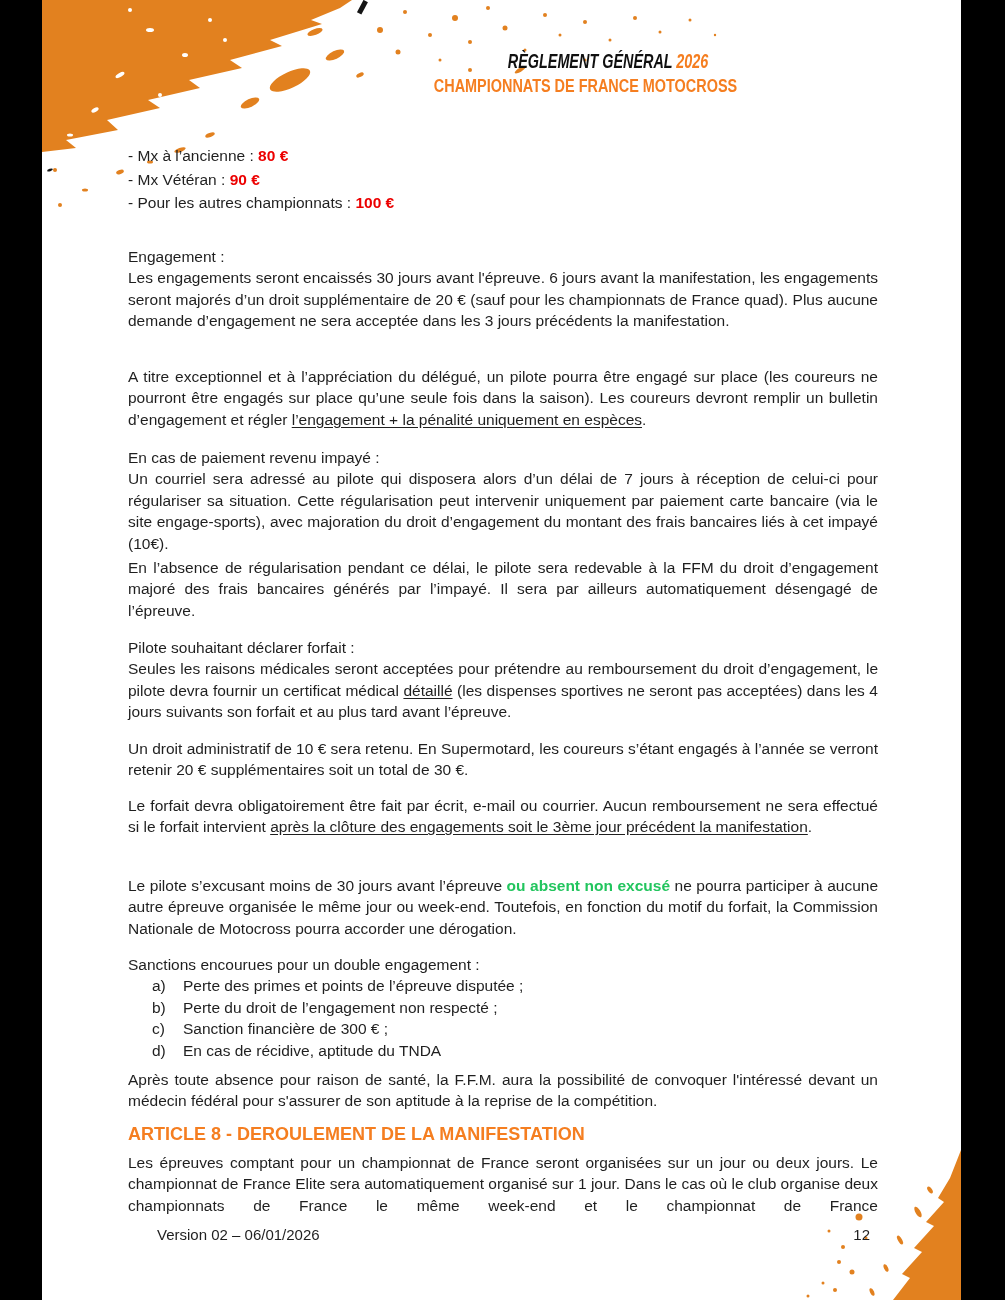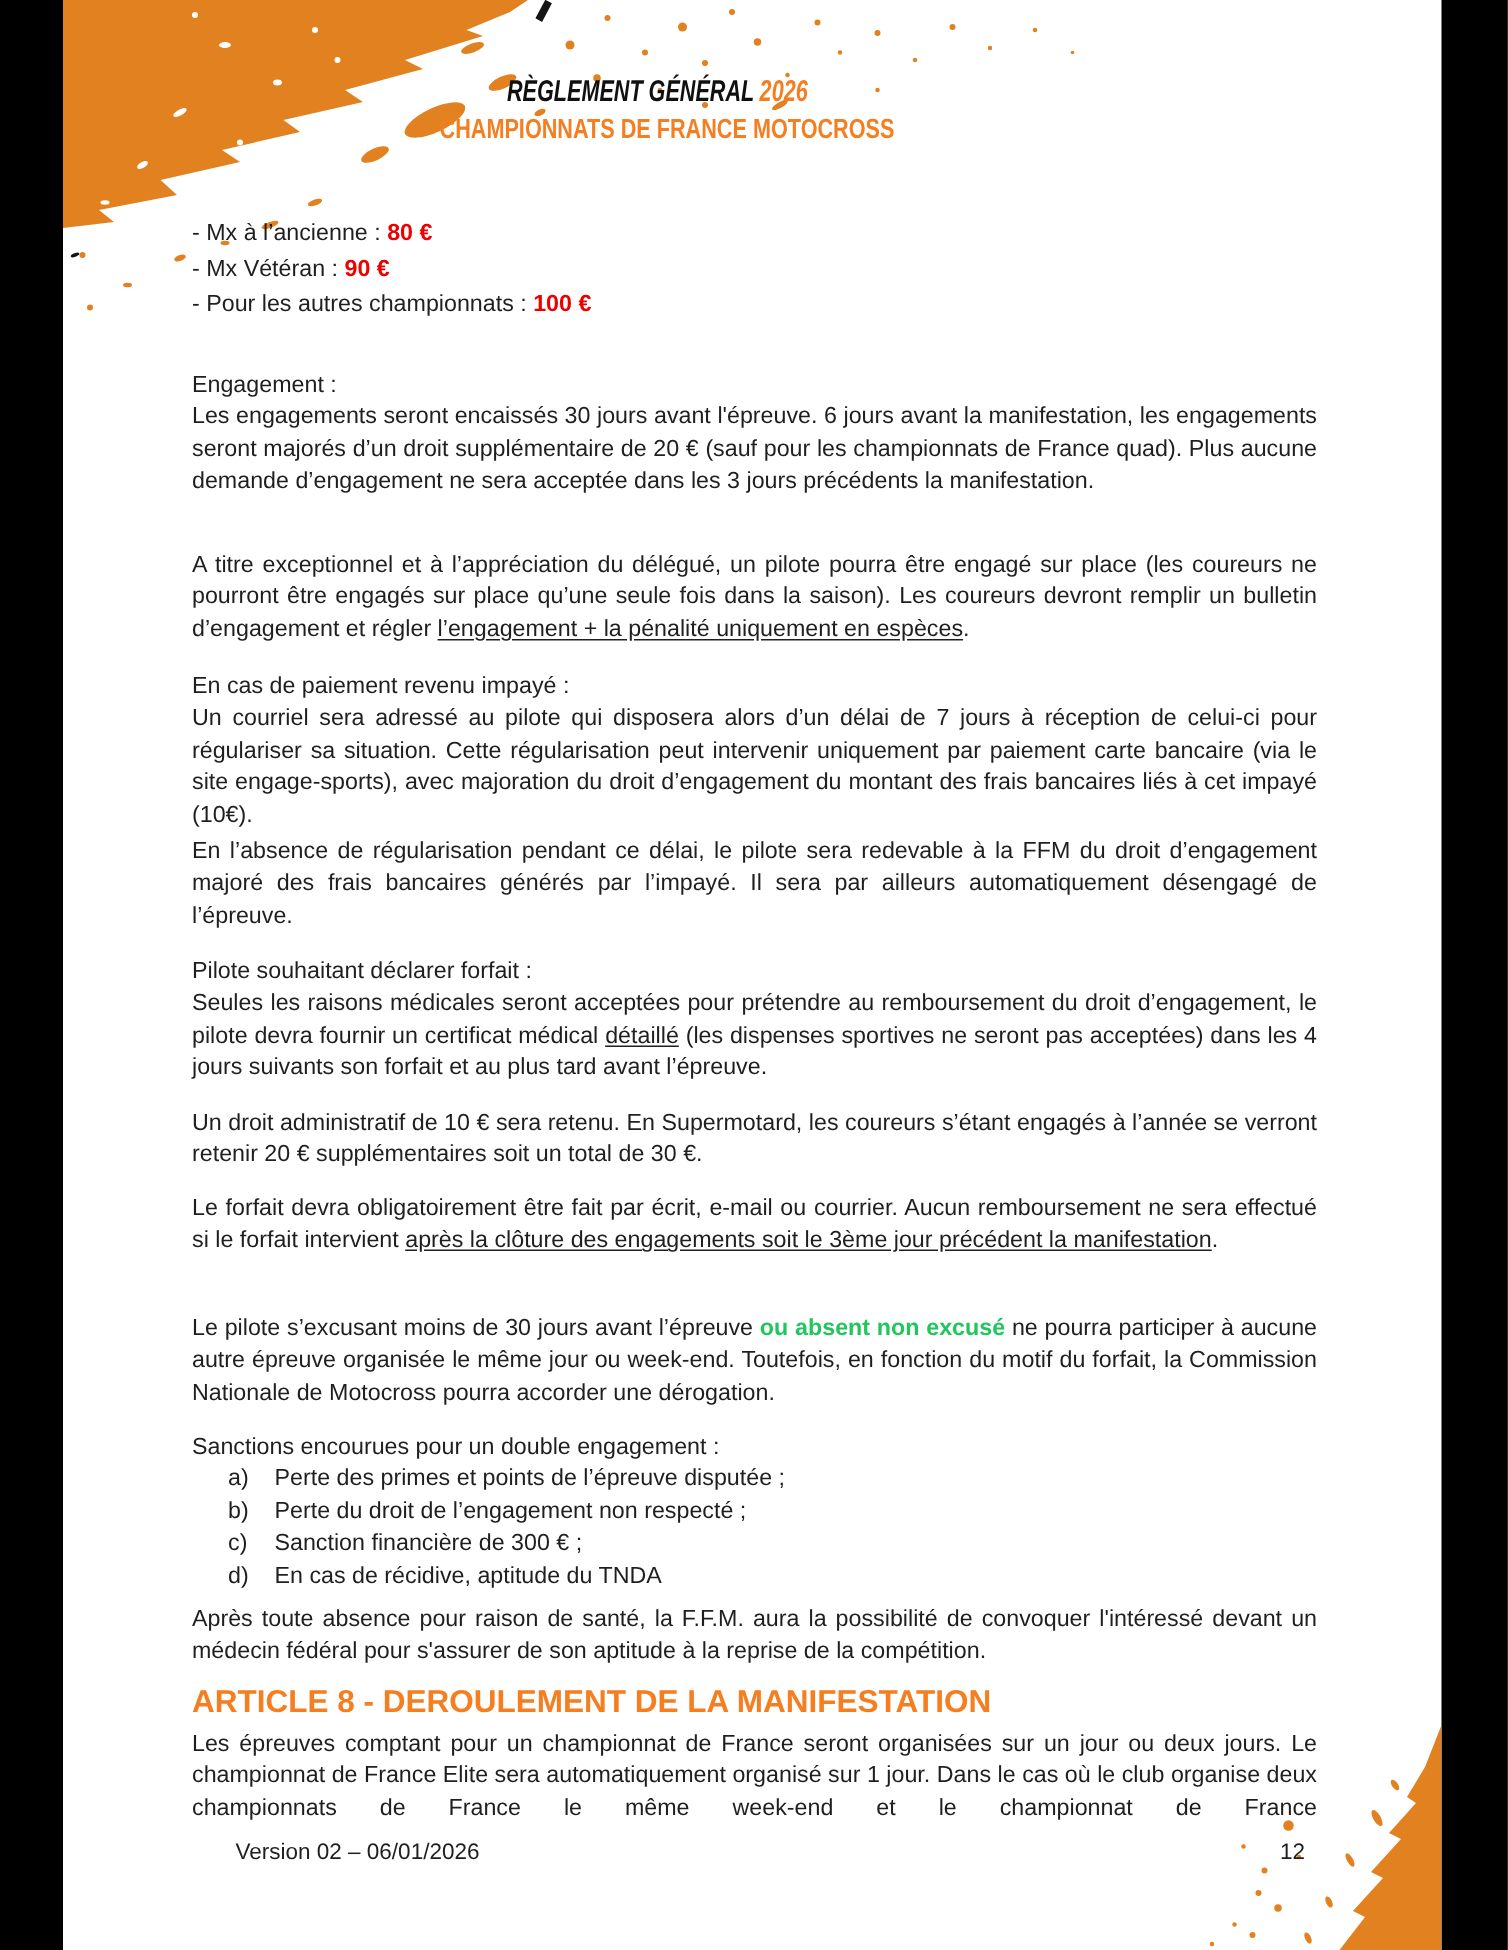--- a/index.html
+++ b/index.html
@@ -5,34 +5,34 @@
   html,body{margin:0;padding:0;background:#000;}
   .canvas{
     position:relative;width:1005px;height:1300px;background:#000;overflow:hidden;
     font-family:"Liberation Sans","DejaVu Sans",sans-serif;
   }
   .page{position:absolute;left:42px;top:0;width:919px;height:1300px;background:#ffffff;z-index:0;}
   .splash-svg{position:absolute;left:0;top:0;z-index:1;pointer-events:none;}
   .content{position:absolute;left:128px;top:0;width:750px;z-index:2;color:#1f1f1f;
     font-size:15.5px;line-height:21.4px;}
   .block{position:absolute;left:0;right:0;}
-  .header-box{position:absolute;left:128px;top:50px;width:750px;z-index:2;text-align:left;}
+  .header-box{position:absolute;left:128px;top:50px;width:750px;z-index:2;text-align:center;}
   .title-line{font-size:20px;font-weight:700;font-style:italic;color:#101010;
     transform:scaleX(0.72);transform-origin:100% 50%;letter-spacing:0px;white-space:nowrap;}
   .title-year{color:#f57e20;margin-left:5px;}
   .subtitle-line{font-size:18.5px;font-weight:700;color:#f57e20;margin-top:2px;
     transform:scaleX(0.78);transform-origin:100% 50%;white-space:nowrap;}
   .price-list{line-height:23.5px;white-space:nowrap;}
   .price{color:#ec0000;font-weight:700;}
   p.para{margin:0;text-align:justify;}
   p.justify-last{text-align-last:justify;}
   .sec-heading{text-underline-offset:2px;}
   .u{text-decoration:underline;text-underline-offset:2px;margin-top:38px;}
   .red-bold{color:#22c55e;font-weight:700;}
-  .article-heading{color:#f57e20;font-weight:700;font-size:21px;white-space:nowrap;}
+  .article-heading{color:#f57e20;font-weight:700;font-size:18px;white-space:nowrap;}
   .sanction-item{display:flex;}
   .s-letter{margin-left:24px;width:31px;flex:0 0 31px;}
   .footer{position:absolute;left:128px;top:1226px;width:750px;z-index:2;color:#1f1f1f;font-size:15px;}
   .footer-version{position:absolute;left:29px;top:0;white-space:nowrap;text-align:center;}
   .footer-page{position:absolute;right:8px;top:0;}
 </style>
 </head>
 <body>
 
 <div class="canvas">

